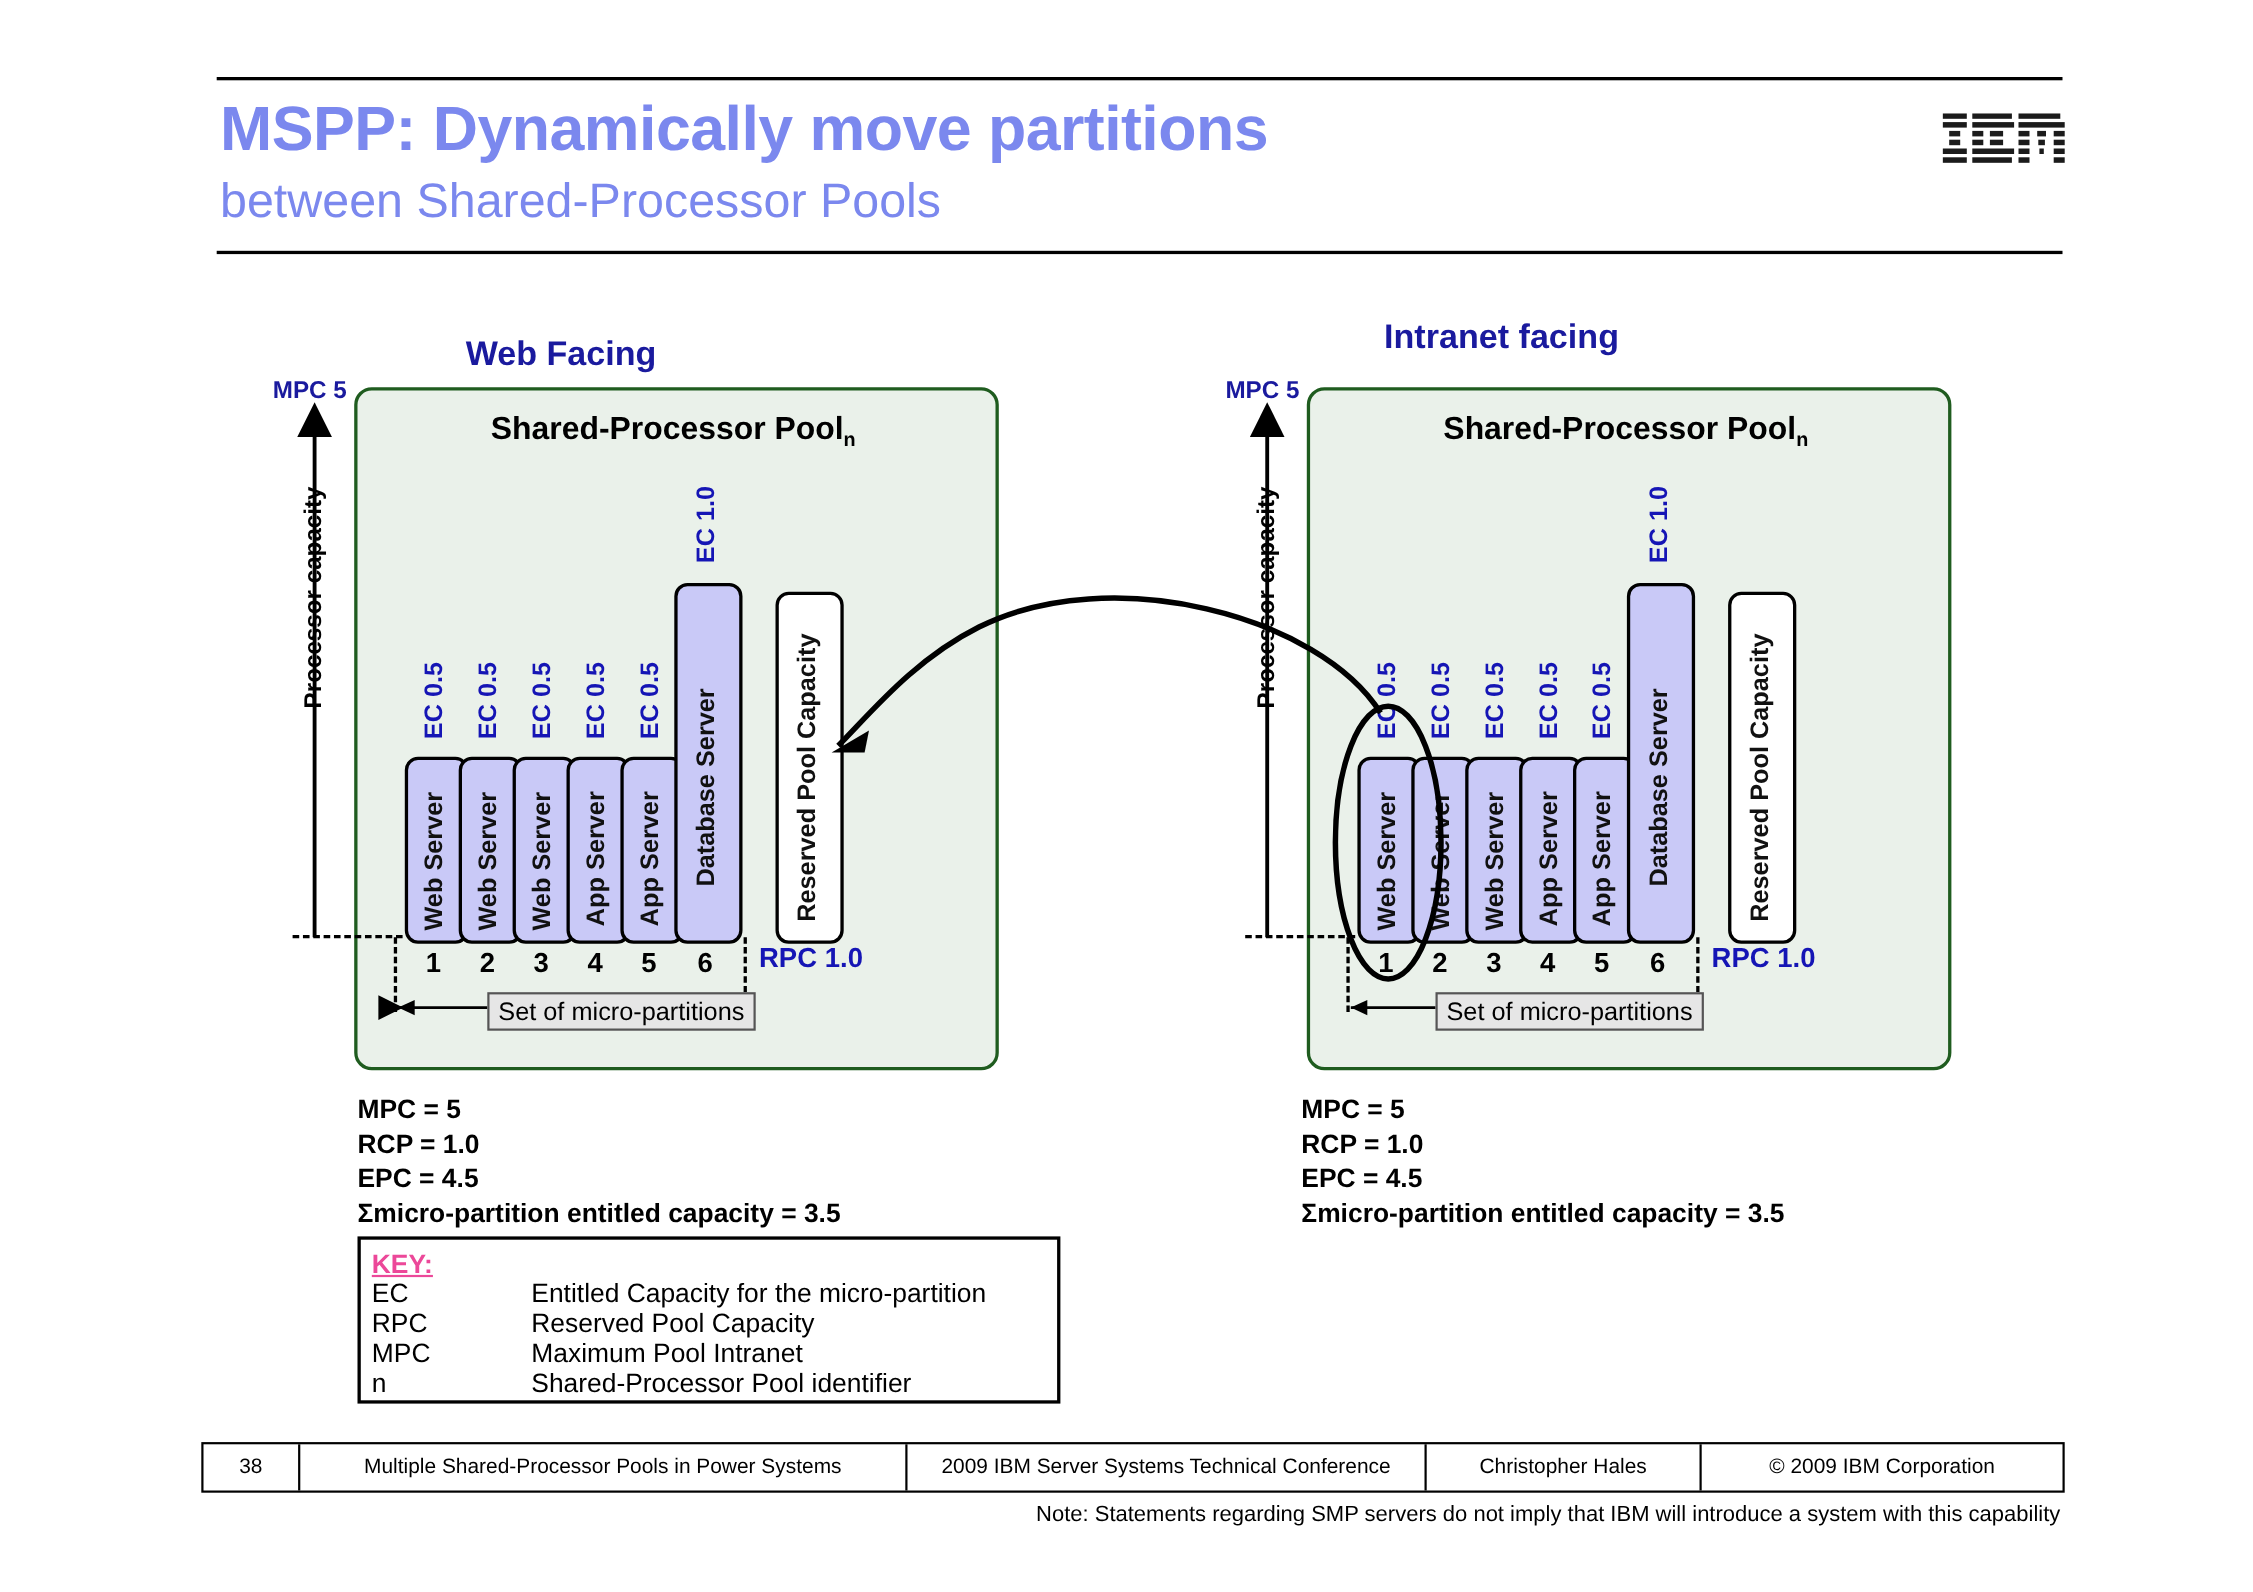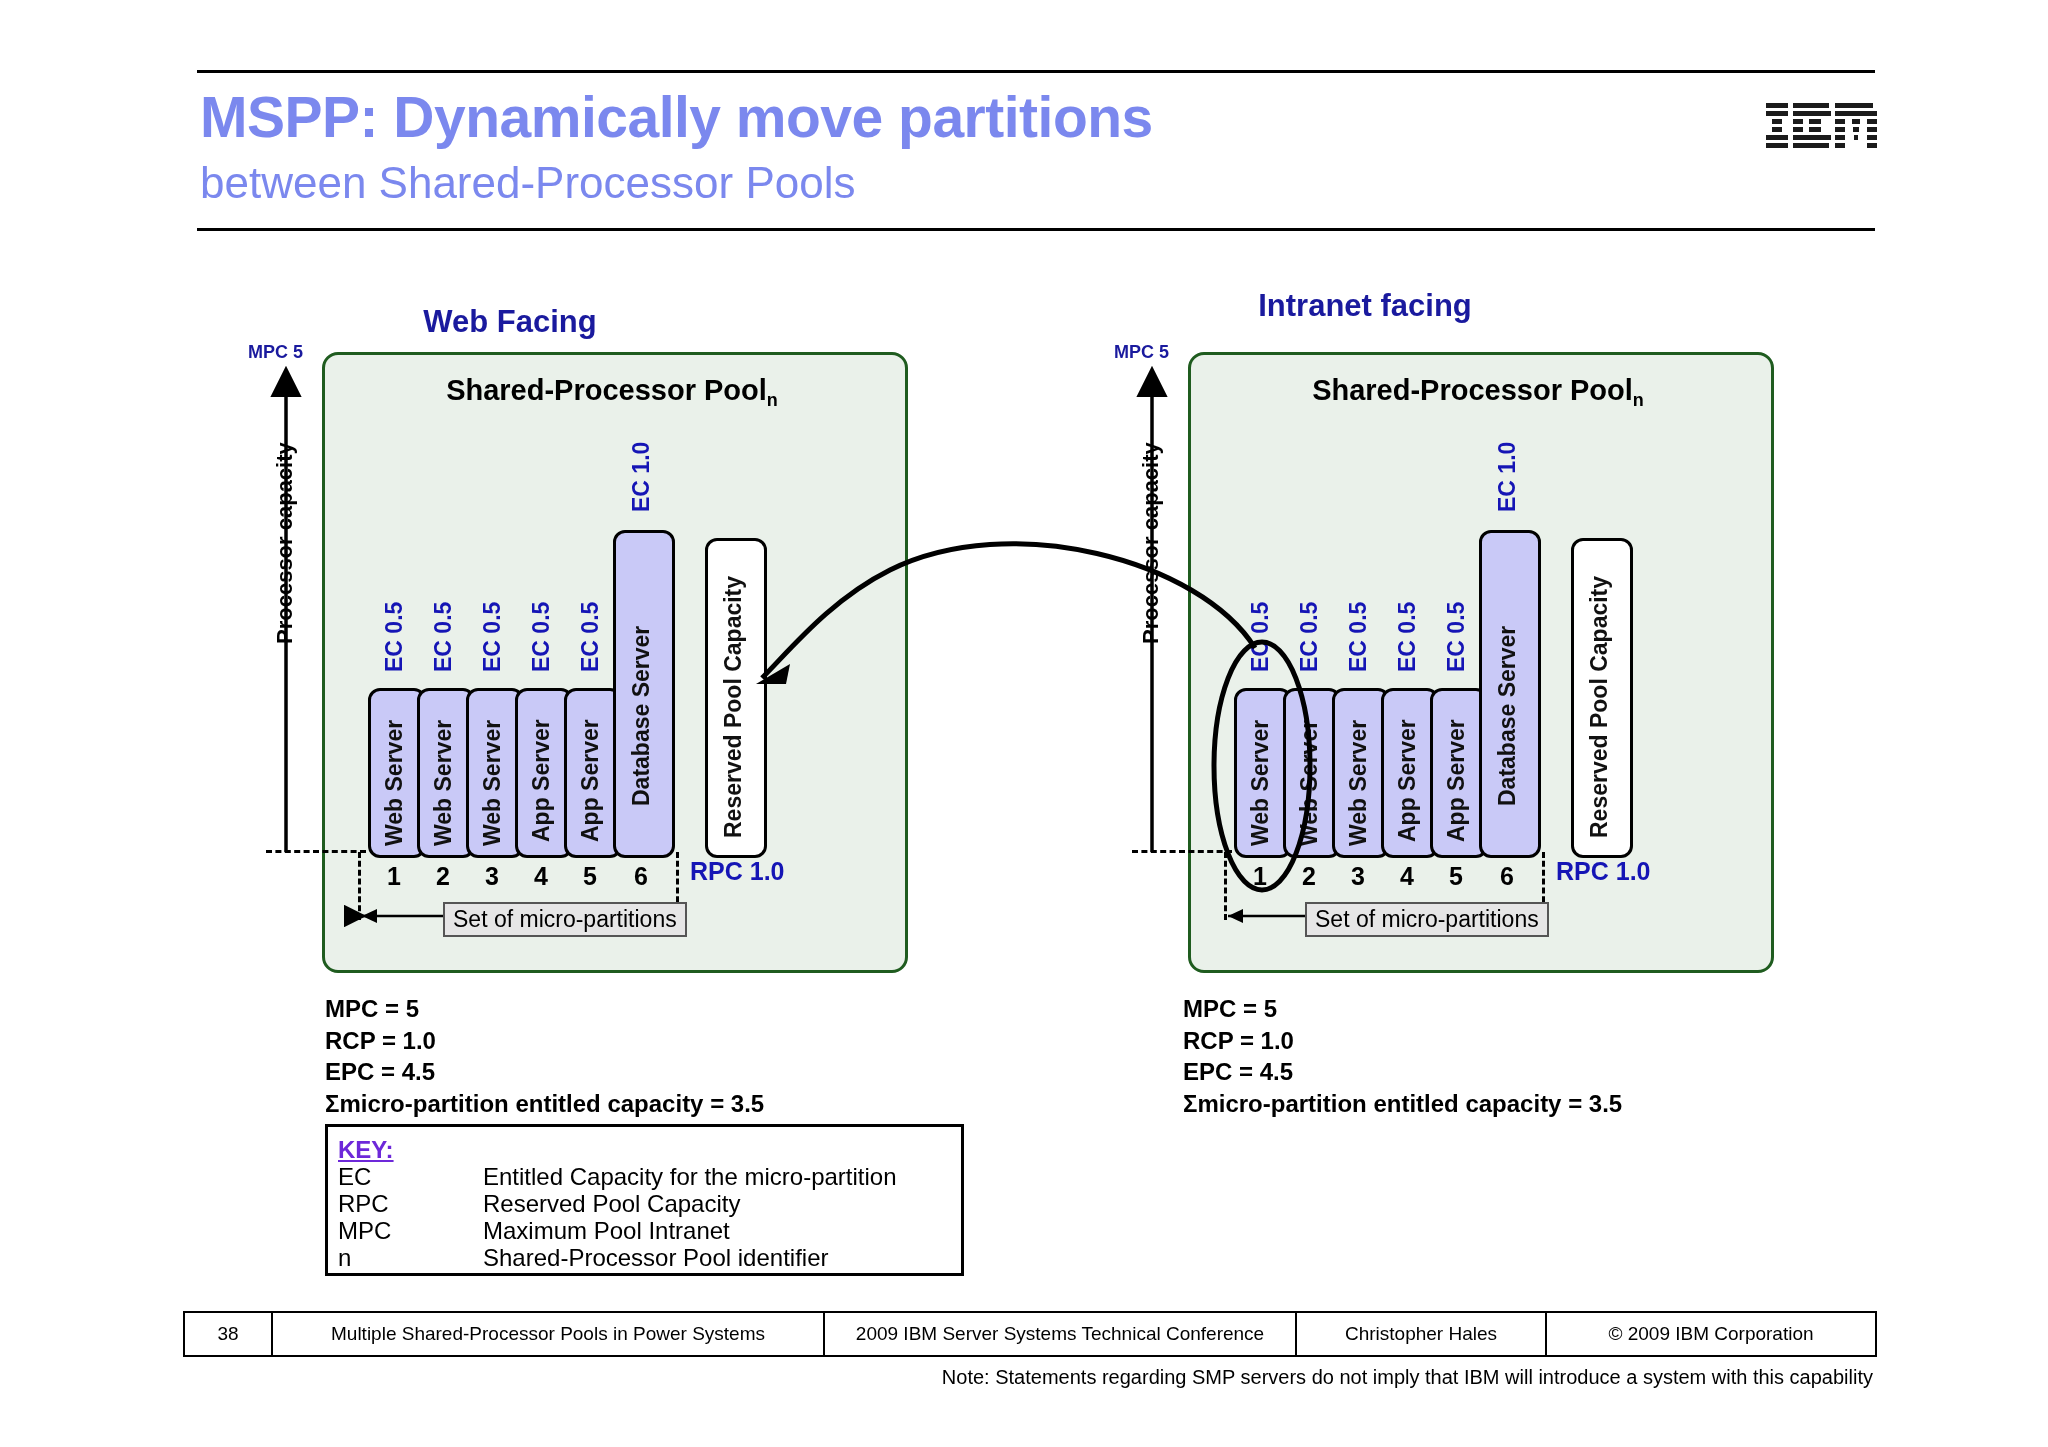--- a/index.html
+++ b/index.html
@@ -23,21 +23,21 @@
   .panel-title{position:absolute;font-size:31px;font-weight:bold;color:#1a1a9e;
       text-align:center;white-space:nowrap;}
 
   .pool-box{position:absolute;border:3px solid #1f5c1f;border-radius:16px;
       background:#eaf1ea;}
   .pool-label{position:absolute;font-size:29px;font-weight:bold;color:#000;
       text-align:center;white-space:nowrap;}
   .pool-label .sub{font-size:18px;vertical-align:-6px;}
 
   
-  .mpc-label{position:absolute;font-size:18px;font-weight:bold;color:#1a1a9e;white-space:nowrap;}
+  .mpc-label{position:absolute;font-size:22px;font-weight:bold;color:#1a1a9e;white-space:nowrap;}
   .axis-caption{position:absolute;font-size:22px;font-weight:bold;color:#000;
       white-space:nowrap;transform-origin:0 0;transform:rotate(-90deg);}
   .baseline-dash{position:absolute;border-top:3px dashed #000;height:0;}
 
   
   .bar{position:absolute;border:3px solid #000;border-radius:12px;background:#c9c9f7;}
   .bar.reserved{background:#ffffff;}
   .bar-text{position:absolute;font-size:23px;font-weight:bold;color:#111;
       white-space:nowrap;transform-origin:0 0;transform:rotate(-90deg);}
   .ec-label{position:absolute;font-size:23px;font-weight:bold;color:#1515b5;
@@ -50,21 +50,21 @@
   .vdash{position:absolute;border-left:3px dashed #000;width:0;}
   .span-box{position:absolute;border:2px solid #555;background:#e6e6e6;
       font-size:23px;color:#000;padding:2px 8px;white-space:nowrap;}
 
   
   .stats{position:absolute;font-size:24px;font-weight:bold;color:#000;line-height:1.32;}
 
   
   #key-box{position:absolute;left:325px;top:1124px;width:633px;height:146px;
       border:3px solid #000;background:#fff;}
-  #key-title{position:absolute;left:338px;top:1136px;font-size:24px;color:#6d28d9;
+  #key-title{position:absolute;left:338px;top:1136px;font-size:24px;color:#ec4899;
       font-weight:bold;text-decoration:underline;}
   .key-row{position:absolute;font-size:24px;color:#000;}
   .key-abbr{left:338px;}
   .key-desc{left:483px;}
 
   
   #footer{position:absolute;left:183px;top:1311px;width:1690px;height:42px;
       border:2px solid #000;display:flex;align-items:stretch;}
   #footer > div{display:flex;align-items:center;justify-content:center;
       font-size:19px;color:#000;border-right:2px solid #000;}

